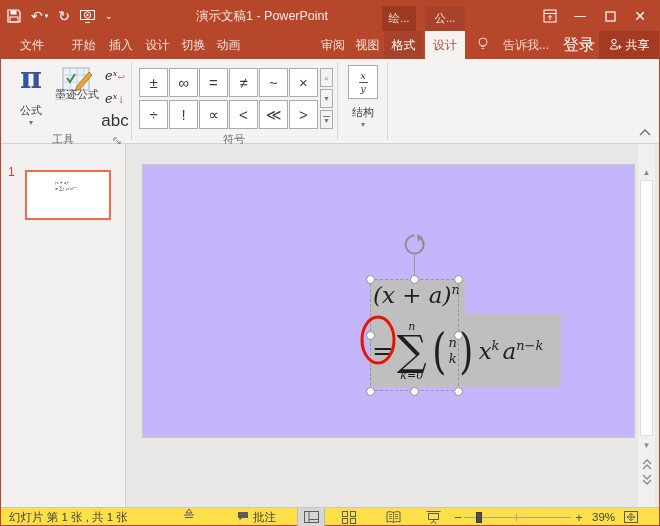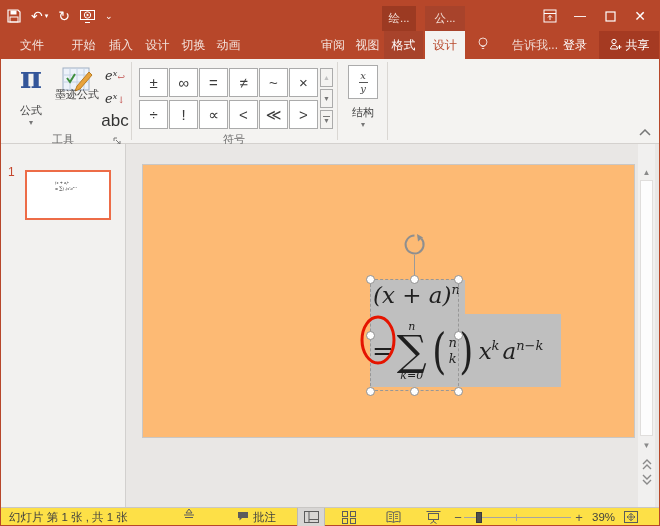--- a/index.html
+++ b/index.html
@@ -21,23 +21,23 @@
   .ctx-head.eq   { left:424px; width:40px; background:#A8432B; }
   .winctl { position:absolute; right:4px; top:0; height:30px; display:flex; align-items:center; }
   .winctl .wbtn { width:30px; height:30px; display:flex; align-items:center; justify-content:center; color:#fff; font-size:12px; }
 
   
   .tabrow { position:absolute; left:0; top:30px; width:658px; height:28px; background:#B7472A; }
   .tab { position:absolute; top:0; height:28px; display:flex; align-items:center; justify-content:center;
          color:#F3E3DD; font-size:12px; white-space:nowrap; }
   .tab.active { background:#F4F3F1; color:#B7472A; }
   .tab.ctx { background:#A8432B; color:#fff; }
-  .tellme { position:absolute; left:476px; top:0; height:28px; display:flex; align-items:center; gap:23px;
+  .tellme { position:absolute; left:476px; top:0; height:28px; display:flex; align-items:center; gap:14px;
             color:rgba(255,255,255,.78); font-size:12px; }
-  .signin { position:absolute; left:562px; top:0; height:28px; display:flex; align-items:center; color:#fff; font-size:12px; }
+  .signin { position:absolute; left:562px; top:0; height:28px; display:flex; align-items:center; color:#fff; font-size:16px; }
   .share { position:absolute; left:598px; top:0; width:60px; height:28px; background:#A53A22; display:flex;
            align-items:center; justify-content:center; gap:4px; color:#fff; font-size:12px; }
 
   
   .ribbon { position:absolute; left:0; top:58px; width:658px; height:85px; background:#F4F3F1;
             border-bottom:1px solid #D4D1CE; }
   .rsep { position:absolute; top:3px; height:78px; width:1px; background:#DAD7D3; }
   .grouplabel { position:absolute; font-size:11px; color:#6a6a6a; text-align:center; }
   .bigbtn-label { font-size:11px; color:#444; text-align:center; }
   .pi { position:absolute; left:10px; top:2px; width:40px; font-family:"DejaVu Serif", serif; font-weight:bold;
@@ -60,21 +60,21 @@
   
   .panel { position:absolute; left:0; top:143px; width:124px; height:363px; background:#F2F1EF; }
   .panel-divider { position:absolute; left:124px; top:143px; width:1px; height:363px; background:#D2D0CE; }
   .slidenum { position:absolute; left:7px; top:21px; font-size:12px; color:#C4452B; }
   .thumb { position:absolute; left:24px; top:26px; width:86px; height:50px; background:#fff; border:2px solid #ED6C47; }
   .thumb-eq { position:absolute; left:28px; top:9px; transform:scale(0.16); transform-origin:top left;
               font-family:"DejaVu Serif", serif; color:#1f1f1f; white-space:nowrap; }
 
   
   .editor { position:absolute; left:125px; top:143px; width:533px; height:363px; background:#E9E7E5; }
-  .slide { position:absolute; left:16px; top:20px; width:493px; height:274px; background:#fdba74; border:1px solid #C9C7C5; }
+  .slide { position:absolute; left:16px; top:20px; width:493px; height:274px; background:#c4b5fd; border:1px solid #C9C7C5; }
   .vscroll { position:absolute; left:512px; top:0; width:17px; height:363px; background:#F1F0EF; }
   .vbtn { position:absolute; left:1px; width:15px; height:14px; display:flex; align-items:center; justify-content:center; color:#8a8a8a; }
   .vthumb { position:absolute; left:2px; top:36px; width:13px; height:256px; background:#FDFDFD; border:1px solid #E0DEDC; }
 
   
   .eq-serif { font-family:"DejaVu Serif", serif; color:#1f1f1f; }
   .selbox { position:absolute; left:227px; top:114px; width:89px; height:112px; border:1px dashed #979797; }
   .hl { position:absolute; background:#BFBFBF; }
   .hl1 { left:227px; top:115px; width:95px; height:34px; }
   .hl2 { left:227px; top:149px; width:191px; height:73px; }
@@ -126,20 +126,21 @@
       <span class="qbtn">
         <svg width="15" height="13" viewBox="0 0 15 13">
             <rect x="0.5" y="0.5" width="14" height="9" fill="none" stroke="#fff"></rect>
             <circle cx="7.5" cy="5" r="3.2" fill="none" stroke="#fff"></circle>
             <path d="M6.6 3.5l2.6 1.5-2.6 1.5z" fill="#fff"></path>
             <path d="M5 12.5h5" stroke="#fff"></path>
           </svg>
       </span>
       <span class="qbtn" style="font-size:9px;">⌄</span>
     </div>
+    <div class="win-title">演示文稿1 - PowerPoint</div>
     <div class="ctx-head draw">绘...</div>
     <div class="ctx-head eq">公...</div>
     <div class="winctl">
       <span class="wbtn">
         <svg width="14" height="14" viewBox="0 0 14 14">
             <rect x="1" y="1" width="12" height="12" fill="none" stroke="#fff"></rect>
             <path d="M1 4.5h12" stroke="#fff"></path>
             <path d="M7 11V6.5M5 8.5l2-2 2 2" fill="none" stroke="#fff"></path>
           </svg>
       </span>

